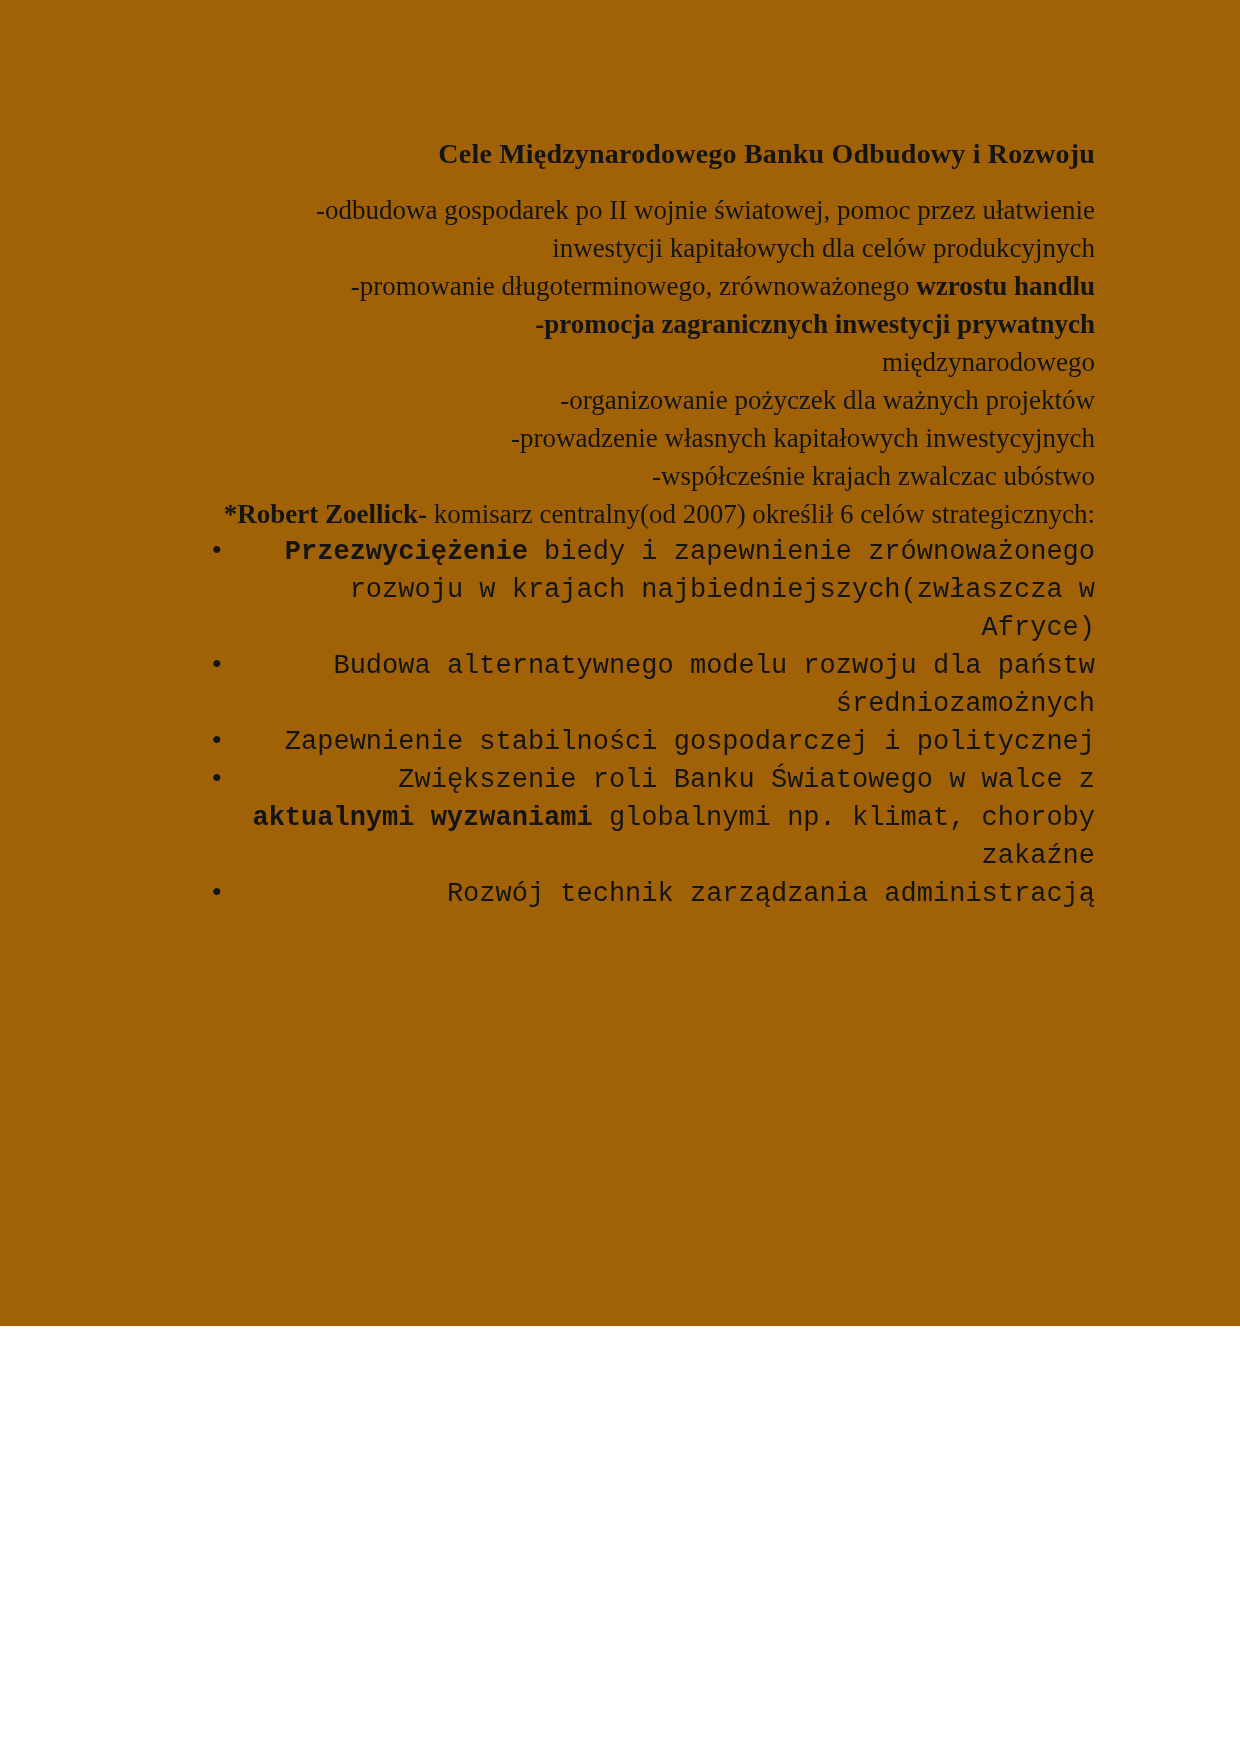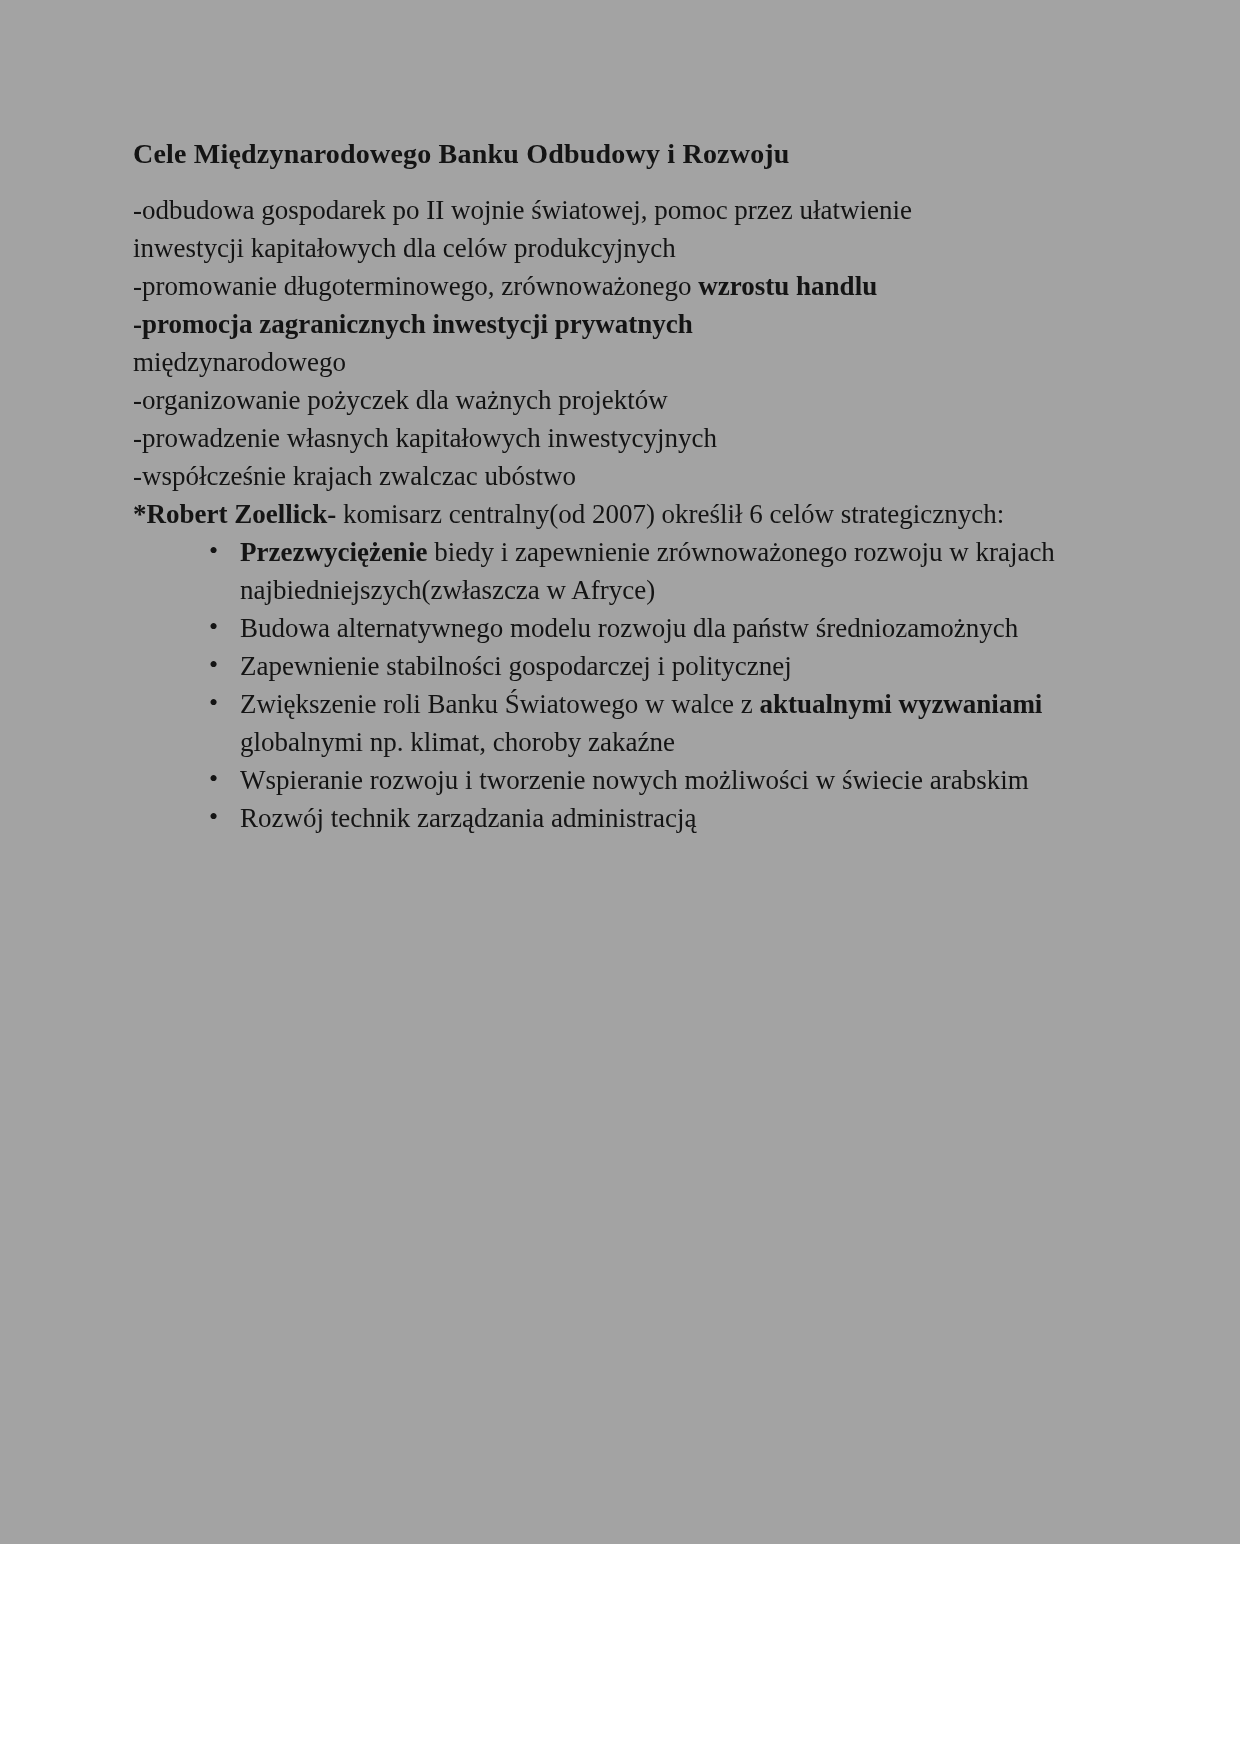--- a/index.html
+++ b/index.html
@@ -12,23 +12,24 @@
     height: 1754px;
     position: relative;
     font-family: "Liberation Serif", "DejaVu Serif", serif;
     color: #141414;
   }
   .page {
     position: absolute;
     left: 0;
     top: 0;
     width: 1240px;
-    height: 1544px;
-    background: #a3a3a3;
+    height: 1326px;
+    background: #a16207;
     overflow: hidden;
+    text-align: right;
   }
   .content {
     position: absolute;
     left: 133px;
     top: 134px;
     width: 962px;
   }
   .title {
     font-size: 28px;
     font-weight: bold;
@@ -48,20 +49,21 @@
     margin: 0;
     padding: 0;
     list-style: none;
   }
   ul.bullets li {
     position: relative;
     padding-left: 107px;
     font-size: 27px;
     line-height: 38px;
     max-width: 860px;
+    font-family: Liberation Mono, monospace;
   }
   ul.bullets li::before {
     content: "\2022";
     position: absolute;
     left: 76px;
     top: -1px;
     font-size: 26px;
   }
 </style>
 </head>
@@ -80,18 +82,17 @@
     <div class="line"><span>-organizowanie pożyczek dla ważnych projektów</span></div>
     <div class="line"><span>-prowadzenie własnych kapitałowych inwestycyjnych</span></div>
     <div class="line"><span>-współcześnie krajach zwalczac ubóstwo</span></div>
     <div class="line"><span class="b">*Robert Zoellick-</span><span> komisarz centralny(od 2007) określił 6 celów strategicznych:</span></div>
 
     <ul class="bullets">
       <li><span class="b">Przezwyciężenie</span><span> biedy i zapewnienie zrównoważonego rozwoju w krajach najbiedniejszych(zwłaszcza w Afryce)</span></li>
       <li><span>Budowa alternatywnego modelu rozwoju dla państw średniozamożnych</span></li>
       <li><span>Zapewnienie stabilności gospodarczej i politycznej</span></li>
       <li><span>Zwiększenie roli Banku Światowego w walce z </span><span class="b">aktualnymi wyzwaniami</span><span> globalnymi np. klimat, choroby zakaźne</span></li>
-      <li><span>Wspieranie rozwoju i tworzenie nowych możliwości w świecie arabskim</span></li>
       <li><span>Rozwój technik zarządzania administracją</span></li>
     </ul>
 
   </div>
 </div>
 
 </body></html>

